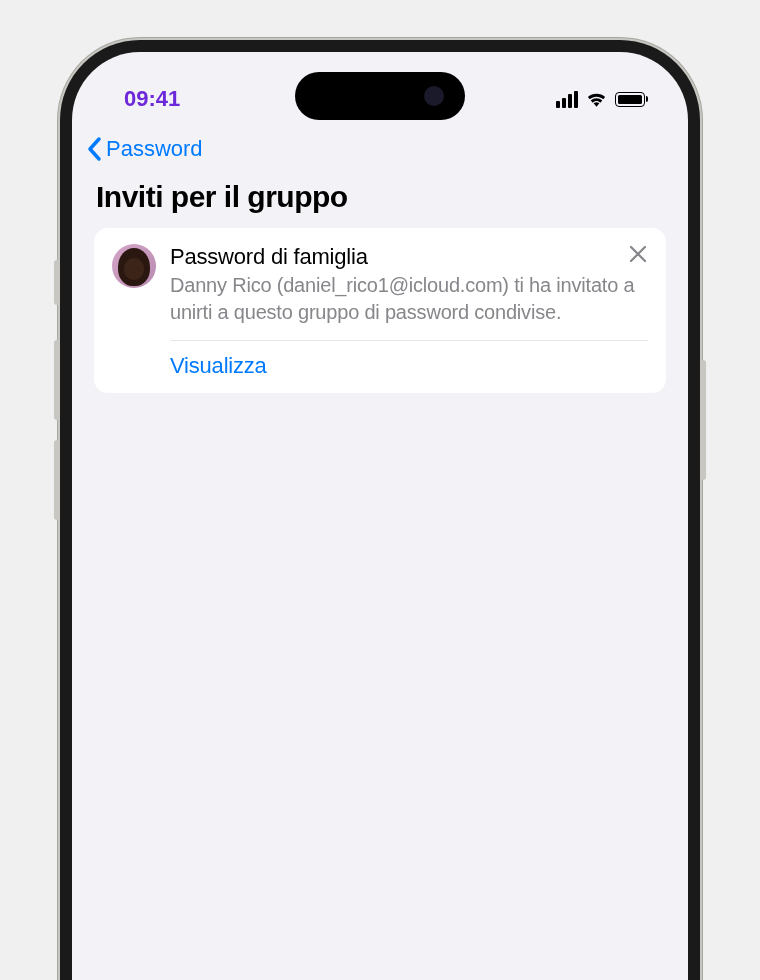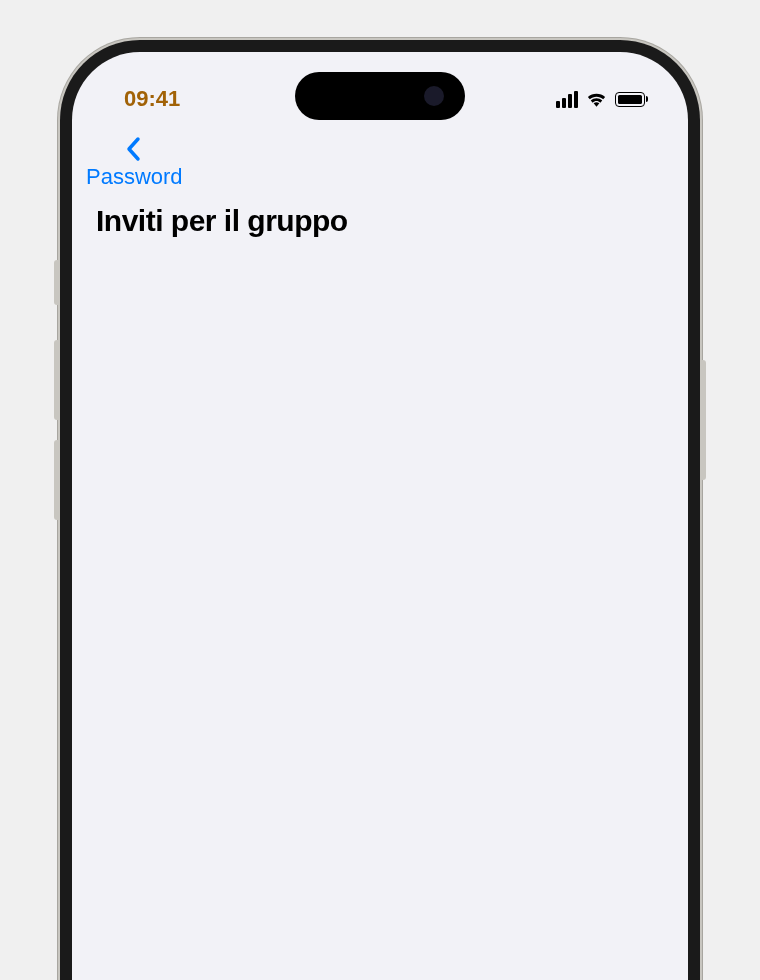--- a/index.html
+++ b/index.html
@@ -96,21 +96,21 @@
     .status-bar {
       display: flex;
       justify-content: space-between;
       align-items: center;
       padding: 24px 40px 0 52px;
       height: 70px;
     }
     .status-time {
       font-size: 22px;
       font-weight: 600;
-      color: #a16207;
+      color: #6d28d9;
     }
     .status-icons {
       display: flex;
       align-items: center;
       gap: 7px;
     }
     .signal-icon {
       display: flex;
       align-items: flex-end;
       gap: 2px;
@@ -155,21 +155,20 @@
     }
     .nav-bar {
       padding: 14px 20px 6px 14px;
     }
     .back-button {
       display: inline-flex;
       align-items: center;
       color: #007aff;
       font-size: 22px;
       gap: 2px;
-      flex-direction: column;
     }
     .back-chevron svg {
       width: 18px;
       height: 26px;
       display: block;
     }
     .page-title {
       font-size: 30px;
       font-weight: 700;
       color: #000;
@@ -301,15 +300,30 @@
           <svg viewBox="0 0 18 26" fill="none">
             <path d="M13 3 L4 13 L13 23" stroke="#007aff" stroke-width="3.5" stroke-linecap="round" stroke-linejoin="round"></path>
           </svg>
         </span>
         <span>Password</span>
       </div>
     </div>
 
     <h1 class="page-title">Inviti per il gruppo</h1>
 
+    <div class="card">
+      <div class="avatar"></div>
+      <div class="card-content">
+        <div class="card-title">Password di famiglia</div>
+        <div class="card-description">Danny Rico (daniel_rico1@icloud.com) ti ha invitato a unirti a questo gruppo di password condivise.</div>
+        <div class="card-action">Visualizza</div>
+      </div>
+      <div class="close-button">
+        <span>
+          <svg viewBox="0 0 18 18">
+            <path d="M2 2 L16 16 M16 2 L2 16" stroke="#86868b" stroke-width="2.2" stroke-linecap="round"></path>
+          </svg>
+        </span>
+      </div>
+    </div>
 
   </div>
 </div>
 
 </body></html>

